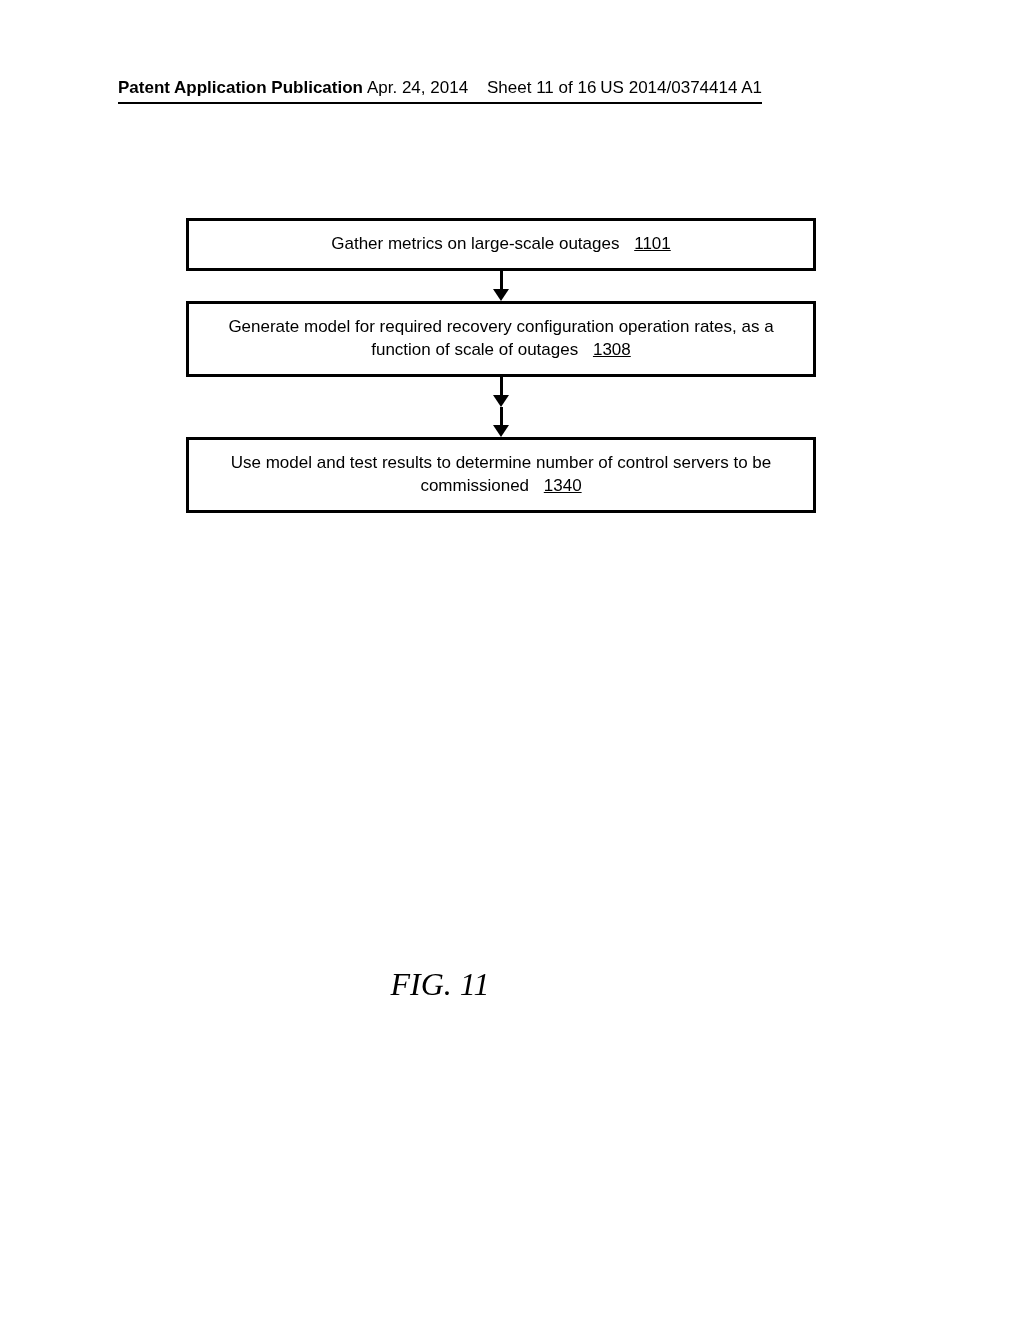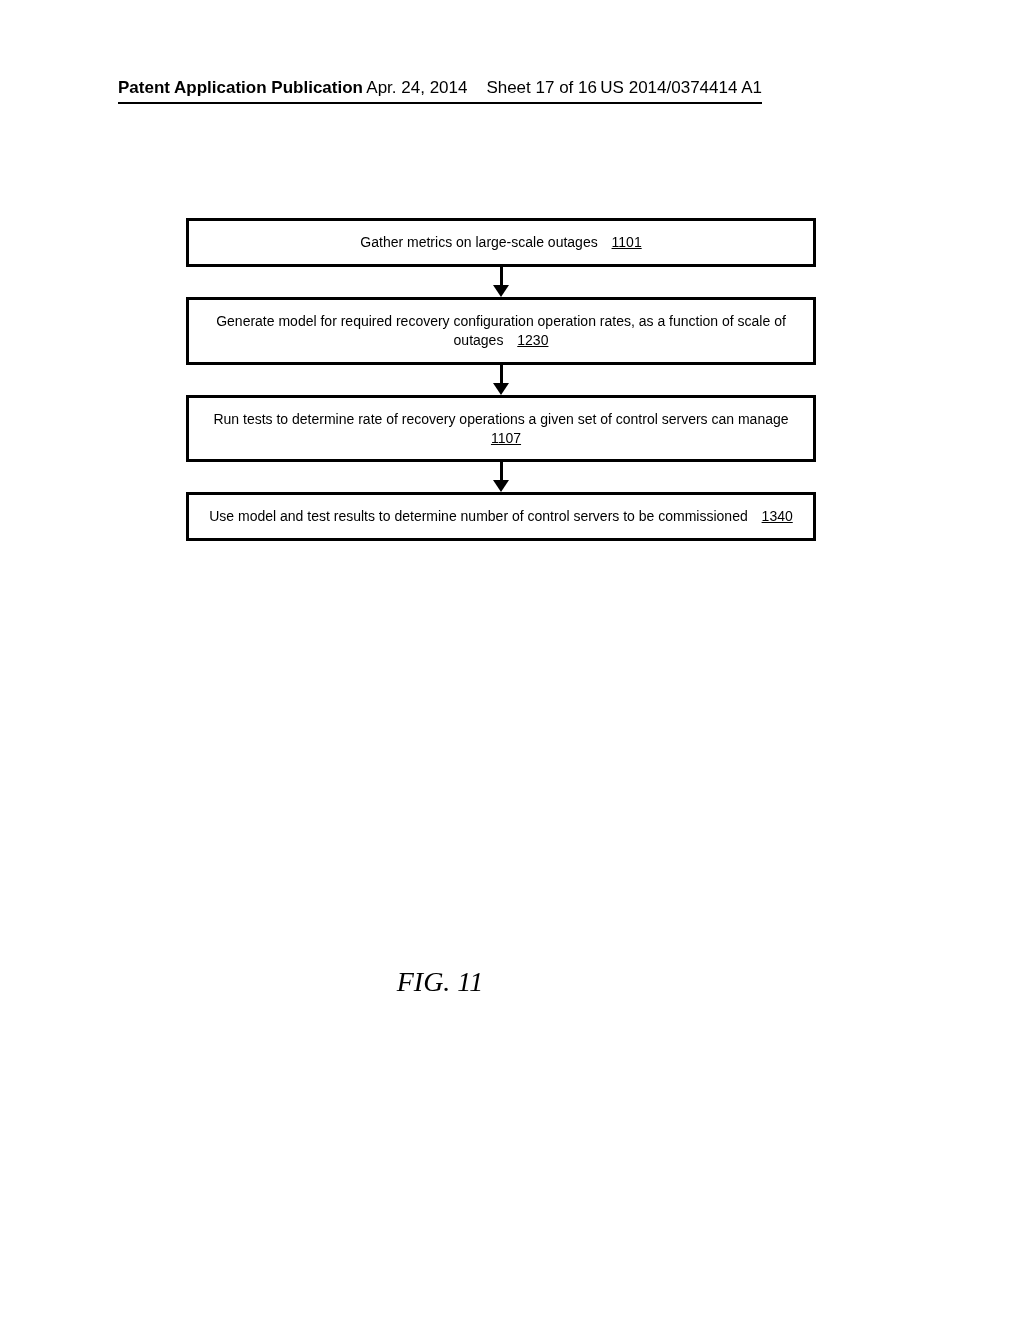--- a/index.html
+++ b/index.html
@@ -42,21 +42,21 @@
     position: absolute;
     top: 218px;
     left: 186px;
     width: 630px;
   }
   .flow-box {
     width: 630px;
     border: 3px solid #000;
     padding: 12px 10px;
     text-align: center;
-    font-size: 14px;
+    font-size: 17px;
     line-height: 1.35;
     background: #fff;
   }
   .flow-box .ref {
     text-decoration: underline;
     margin-left: 10px;
   }
   .arrow {
     display: flex;
     flex-direction: column;
@@ -76,67 +76,63 @@
     border-right: 8px solid transparent;
     border-top: 12px solid #000;
   }
 
   .figure-label {
     position: absolute;
     top: 966px;
     left: 0;
     right: 0;
     text-align: center;
-    font-size: 28px;
+    font-size: 32px;
     font-style: italic;
     font-family: "Times New Roman", Times, serif;
   }
 </style>
 </head>
 <body>
 
 <div class="page">
 
   <div class="header-text">
     <span class="header-left">Patent Application Publication</span>
     <span class="header-center">
       <span>Apr. 24, 2014</span>
       &nbsp;&nbsp;
-      <span>Sheet 17 of 16</span>
+      <span>Sheet 11 of 16</span>
     </span>
     <span class="header-right">US 2014/0374414 A1</span>
   </div>
   <div class="header-line"></div>
 
   <div class="flowchart">
 
     <div class="flow-box">
       <span>Gather metrics on large-scale outages</span>
       <span class="ref">1101</span>
     </div>
 
     <div class="arrow">
       <div class="shaft"></div>
       <div class="head"></div>
     </div>
 
     <div class="flow-box">
       <span>Generate model for required recovery configuration operation rates, as a function of scale of outages</span>
-      <span class="ref">1230</span>
+      <span class="ref">1308</span>
     </div>
 
     <div class="arrow">
       <div class="shaft"></div>
       <div class="head"></div>
     </div>
 
-    <div class="flow-box">
-      <span>Run tests to determine rate of recovery operations a given set of control servers can manage</span>
-      <span class="ref">1107</span>
-    </div>
 
     <div class="arrow">
       <div class="shaft"></div>
       <div class="head"></div>
     </div>
 
     <div class="flow-box">
       <span>Use model and test results to determine number of control servers to be commissioned</span>
       <span class="ref">1340</span>
     </div>

